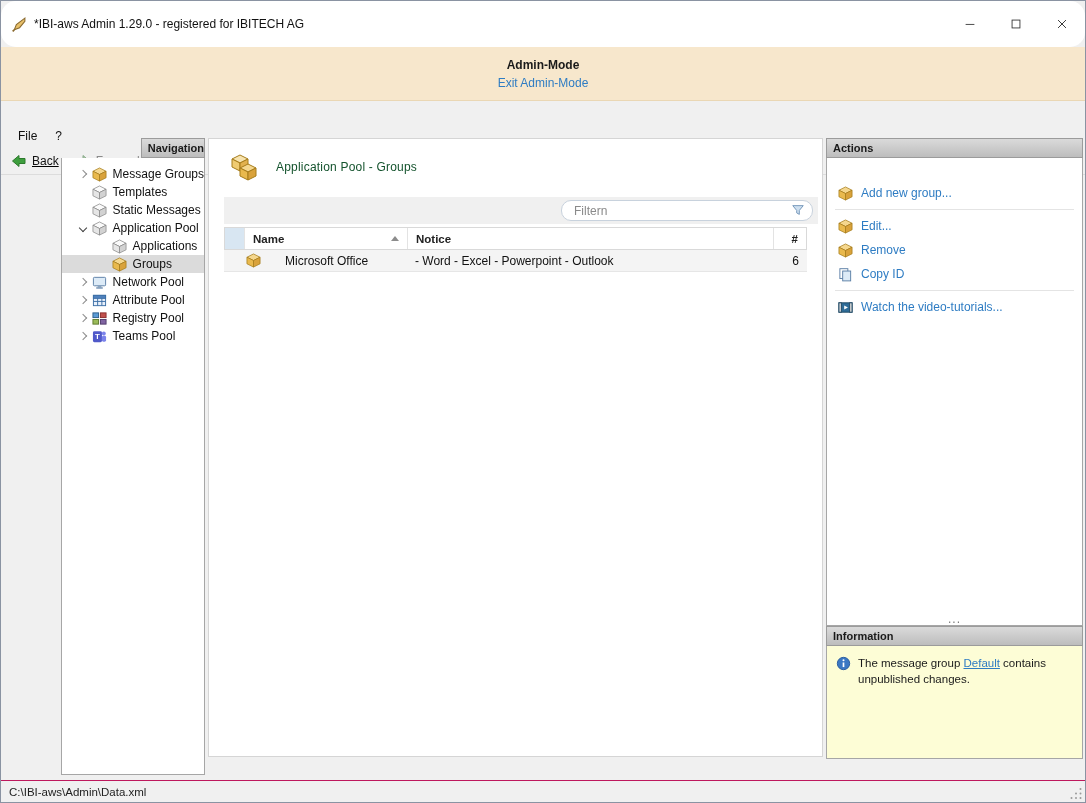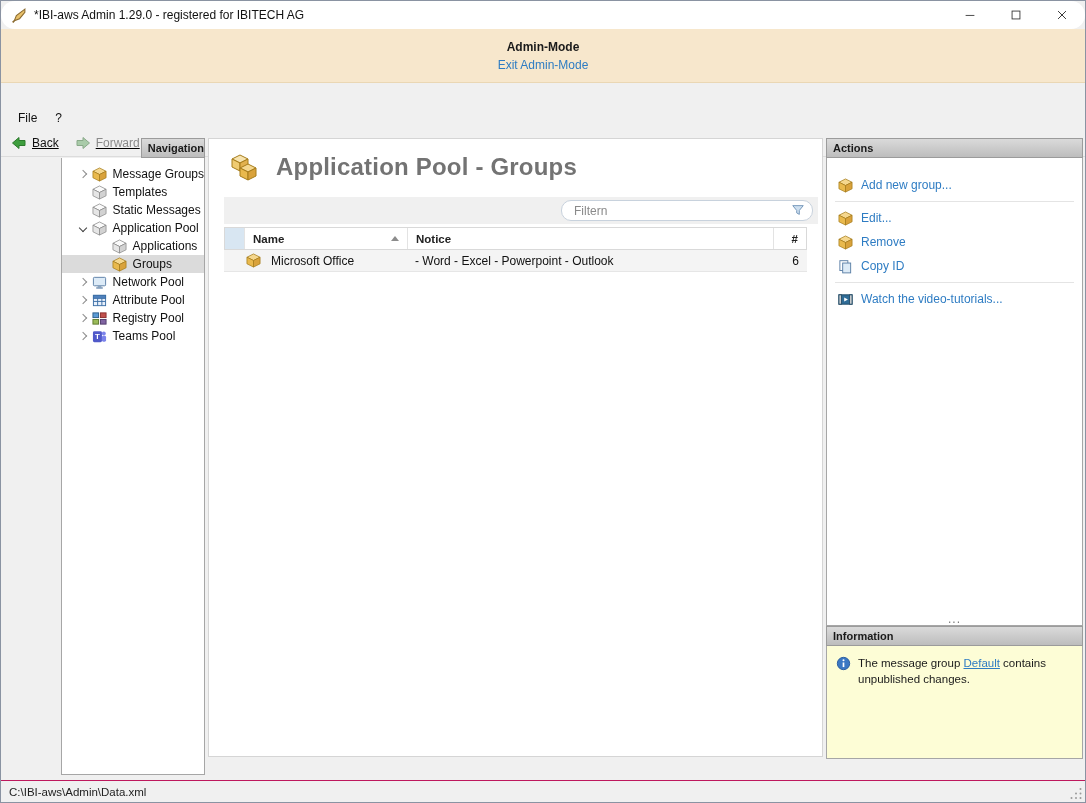--- a/index.html
+++ b/index.html
@@ -1,21 +1,21 @@
 <!DOCTYPE html>
 <html><head>
 <meta charset="utf-8">
 <style>
   *{margin:0;padding:0;box-sizing:border-box;}
   html,body{background:#9aa0a6;}
   body{font-family:"Liberation Sans",sans-serif;-webkit-font-smoothing:antialiased;}
   .window{position:relative;width:1086px;height:803px;background:#F0F0F0;border:1px solid #8A93A2;overflow:hidden;}
 
   
-  .titlebar{height:28px;background:#FFFFFF;display:flex;align-items:center;border-radius:15px;}
+  .titlebar{height:46px;background:#FFFFFF;display:flex;align-items:center;border-radius:15px;}
   .app-icon{width:17px;height:17px;margin:0 7px 0 9px;flex:0 0 auto;}
   .title-text{font-size:12px;color:#111;}
   .win-controls{margin-left:auto;display:flex;height:100%;}
   .win-btn{width:46px;height:100%;display:flex;align-items:center;justify-content:center;background:transparent;border:none;cursor:pointer;}
 
   
   .banner{height:54px;background:#F7E7CC;border-bottom:1px solid #EAD7B4;display:flex;flex-direction:column;align-items:center;justify-content:center;gap:4px;}
   .banner-title{font-size:12px;font-weight:bold;color:#1A1A1A;}
   .banner-link{font-size:12px;color:#2E7CC3;cursor:pointer;}
 
@@ -39,46 +39,46 @@
   .chev{width:18px;height:18px;display:flex;align-items:center;justify-content:center;flex:0 0 auto;}
   .chev::before{content:"";width:5px;height:5px;border-right:1.4px solid #8C8C8C;border-bottom:1.4px solid #8C8C8C;transform:rotate(-45deg);display:block;}
   .chev.expanded::before{transform:rotate(45deg);border-color:#404040;}
   .chev.noarrow::before{display:none;}
   .tree-icon{width:15px;height:15px;margin-right:6px;flex:0 0 auto;}
 
   
   .main-panel{position:absolute;left:207px;top:137px;width:615px;bottom:45px;background:#FFF;border:1px solid #D5D5D5;}
   .main-title{display:flex;align-items:center;gap:15px;padding:12px 16px 9px 18px;}
   .big-icon{width:34px;height:32px;flex:0 0 auto;}
-  .main-title h1{font-size:24px;font-weight:700;color:#737373;letter-spacing:.2px;}
+  .main-title h1{font-size:12px;font-weight:400;color:#14532d;letter-spacing:.2px;}
   .filter-strip{margin:5px 4px 0 15px;height:27px;background:#F0F0F0;display:flex;align-items:center;justify-content:flex-end;padding-right:5px;}
   .filter-box{position:relative;width:252px;height:21px;}
   .filter-box input{width:100%;height:100%;border:1px solid #C8D2DD;border-radius:10px;padding:0 28px 0 12px;font-size:12px;color:#333;background:#FFF;outline:none;font-family:inherit;}
   .filter-box input::placeholder{color:#8A8A8A;}
   .funnel{position:absolute;right:8px;top:3px;width:14px;height:14px;cursor:pointer;}
 
   .table{margin:3px 15px 0 15px;}
   .t-head{display:flex;height:23px;border:1px solid #D9D9D9;background:#FFF;font-size:11.5px;font-weight:bold;color:#222;align-items:stretch;}
   .th{display:flex;align-items:center;padding:0 8px;border-right:1px solid #E3E3E3;cursor:pointer;}
   .th-sel{width:20px;padding:0;background:#D8E6F2;}
   .th-name{width:163px;}
   .th-notice{flex:1;}
   .th-count{width:32px;justify-content:flex-end;border-right:none;}
   .sort-asc{width:0;height:0;border-left:4px solid transparent;border-right:4px solid transparent;border-bottom:5px solid #8C8C8C;margin-left:auto;}
   .t-row{display:flex;height:22px;background:#F4F4F4;border-bottom:1px solid #E6E6E6;font-size:12px;color:#111;align-items:center;cursor:pointer;}
   .td{display:flex;align-items:center;padding:0 8px;height:100%;}
   .td-sel{width:20px;padding:0;}
-  .td-name{width:163px;gap:10px;padding-left:2px;}
+  .td-name{width:163px;gap:24px;padding-left:2px;}
   .td-notice{flex:1;}
   .td-count{width:32px;justify-content:flex-end;}
   .row-icon{width:15px;height:15px;flex:0 0 auto;}
 
   
   .right-panel{position:absolute;left:825px;top:137px;width:257px;bottom:43px;display:flex;flex-direction:column;}
-  .actions-body{flex:1;background:#FFF;border:1px solid #A6A6A6;border-top:none;position:relative;padding-top:15px;overflow:hidden;}
+  .actions-body{flex:1;background:#FFF;border:1px solid #A6A6A6;border-top:none;position:relative;padding-top:23px;overflow:hidden;}
   .action-row{display:flex;align-items:center;gap:8px;height:24px;padding-left:11px;cursor:pointer;}
   .action-ic{width:15px;height:15px;flex:0 0 auto;}
   .action-link{font-size:12px;color:#2E7CC3;}
   .action-sep{height:1px;background:#E4E4E4;margin:4px 8px;}
   .actions-ellipsis{position:absolute;bottom:1px;left:0;right:0;text-align:center;color:#7A7A7A;font-size:12px;letter-spacing:1px;cursor:row-resize;line-height:10px;}
   .info-body{height:113px;background:#FDFDD6;border:1px solid #A6A6A6;border-top:none;padding:9px 9px;display:flex;gap:7px;align-items:flex-start;}
   .info-ic{width:15px;height:15px;flex:0 0 auto;margin-top:1px;}
   .info-text{font-size:11.5px;color:#1A1A1A;line-height:1.4;max-width:190px;}
   .info-link{color:#2E7CC3;text-decoration:underline;cursor:pointer;}
 

